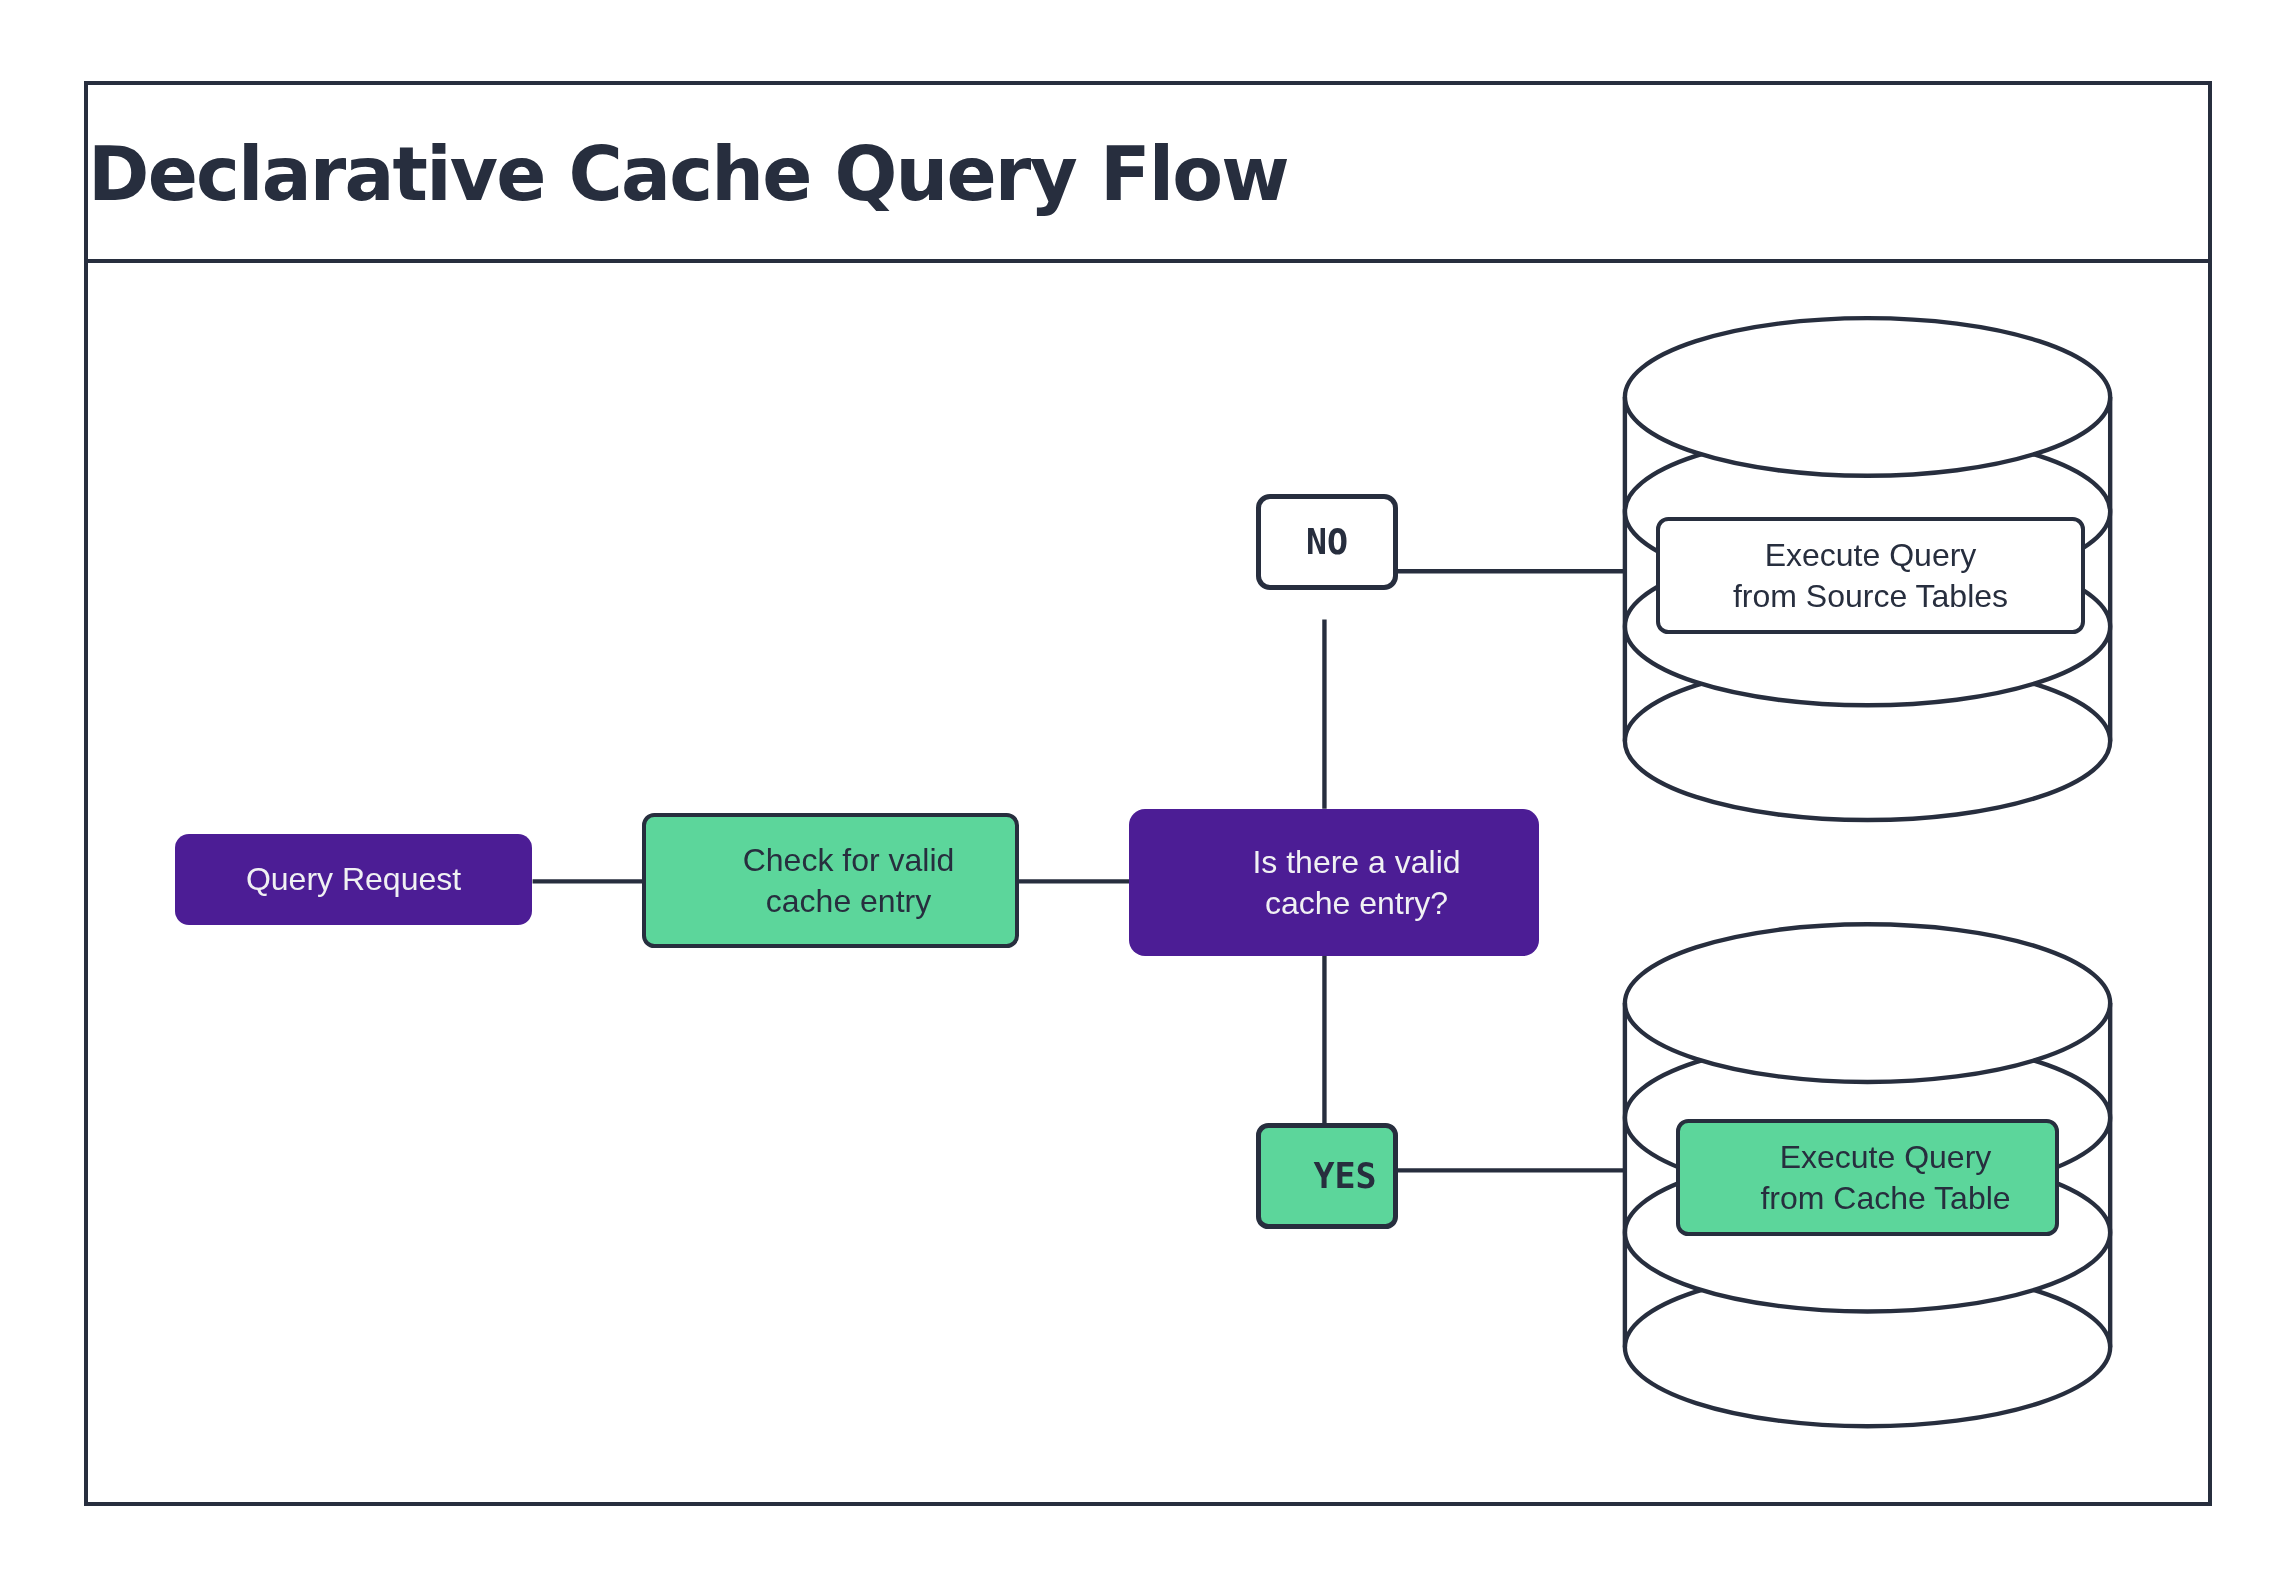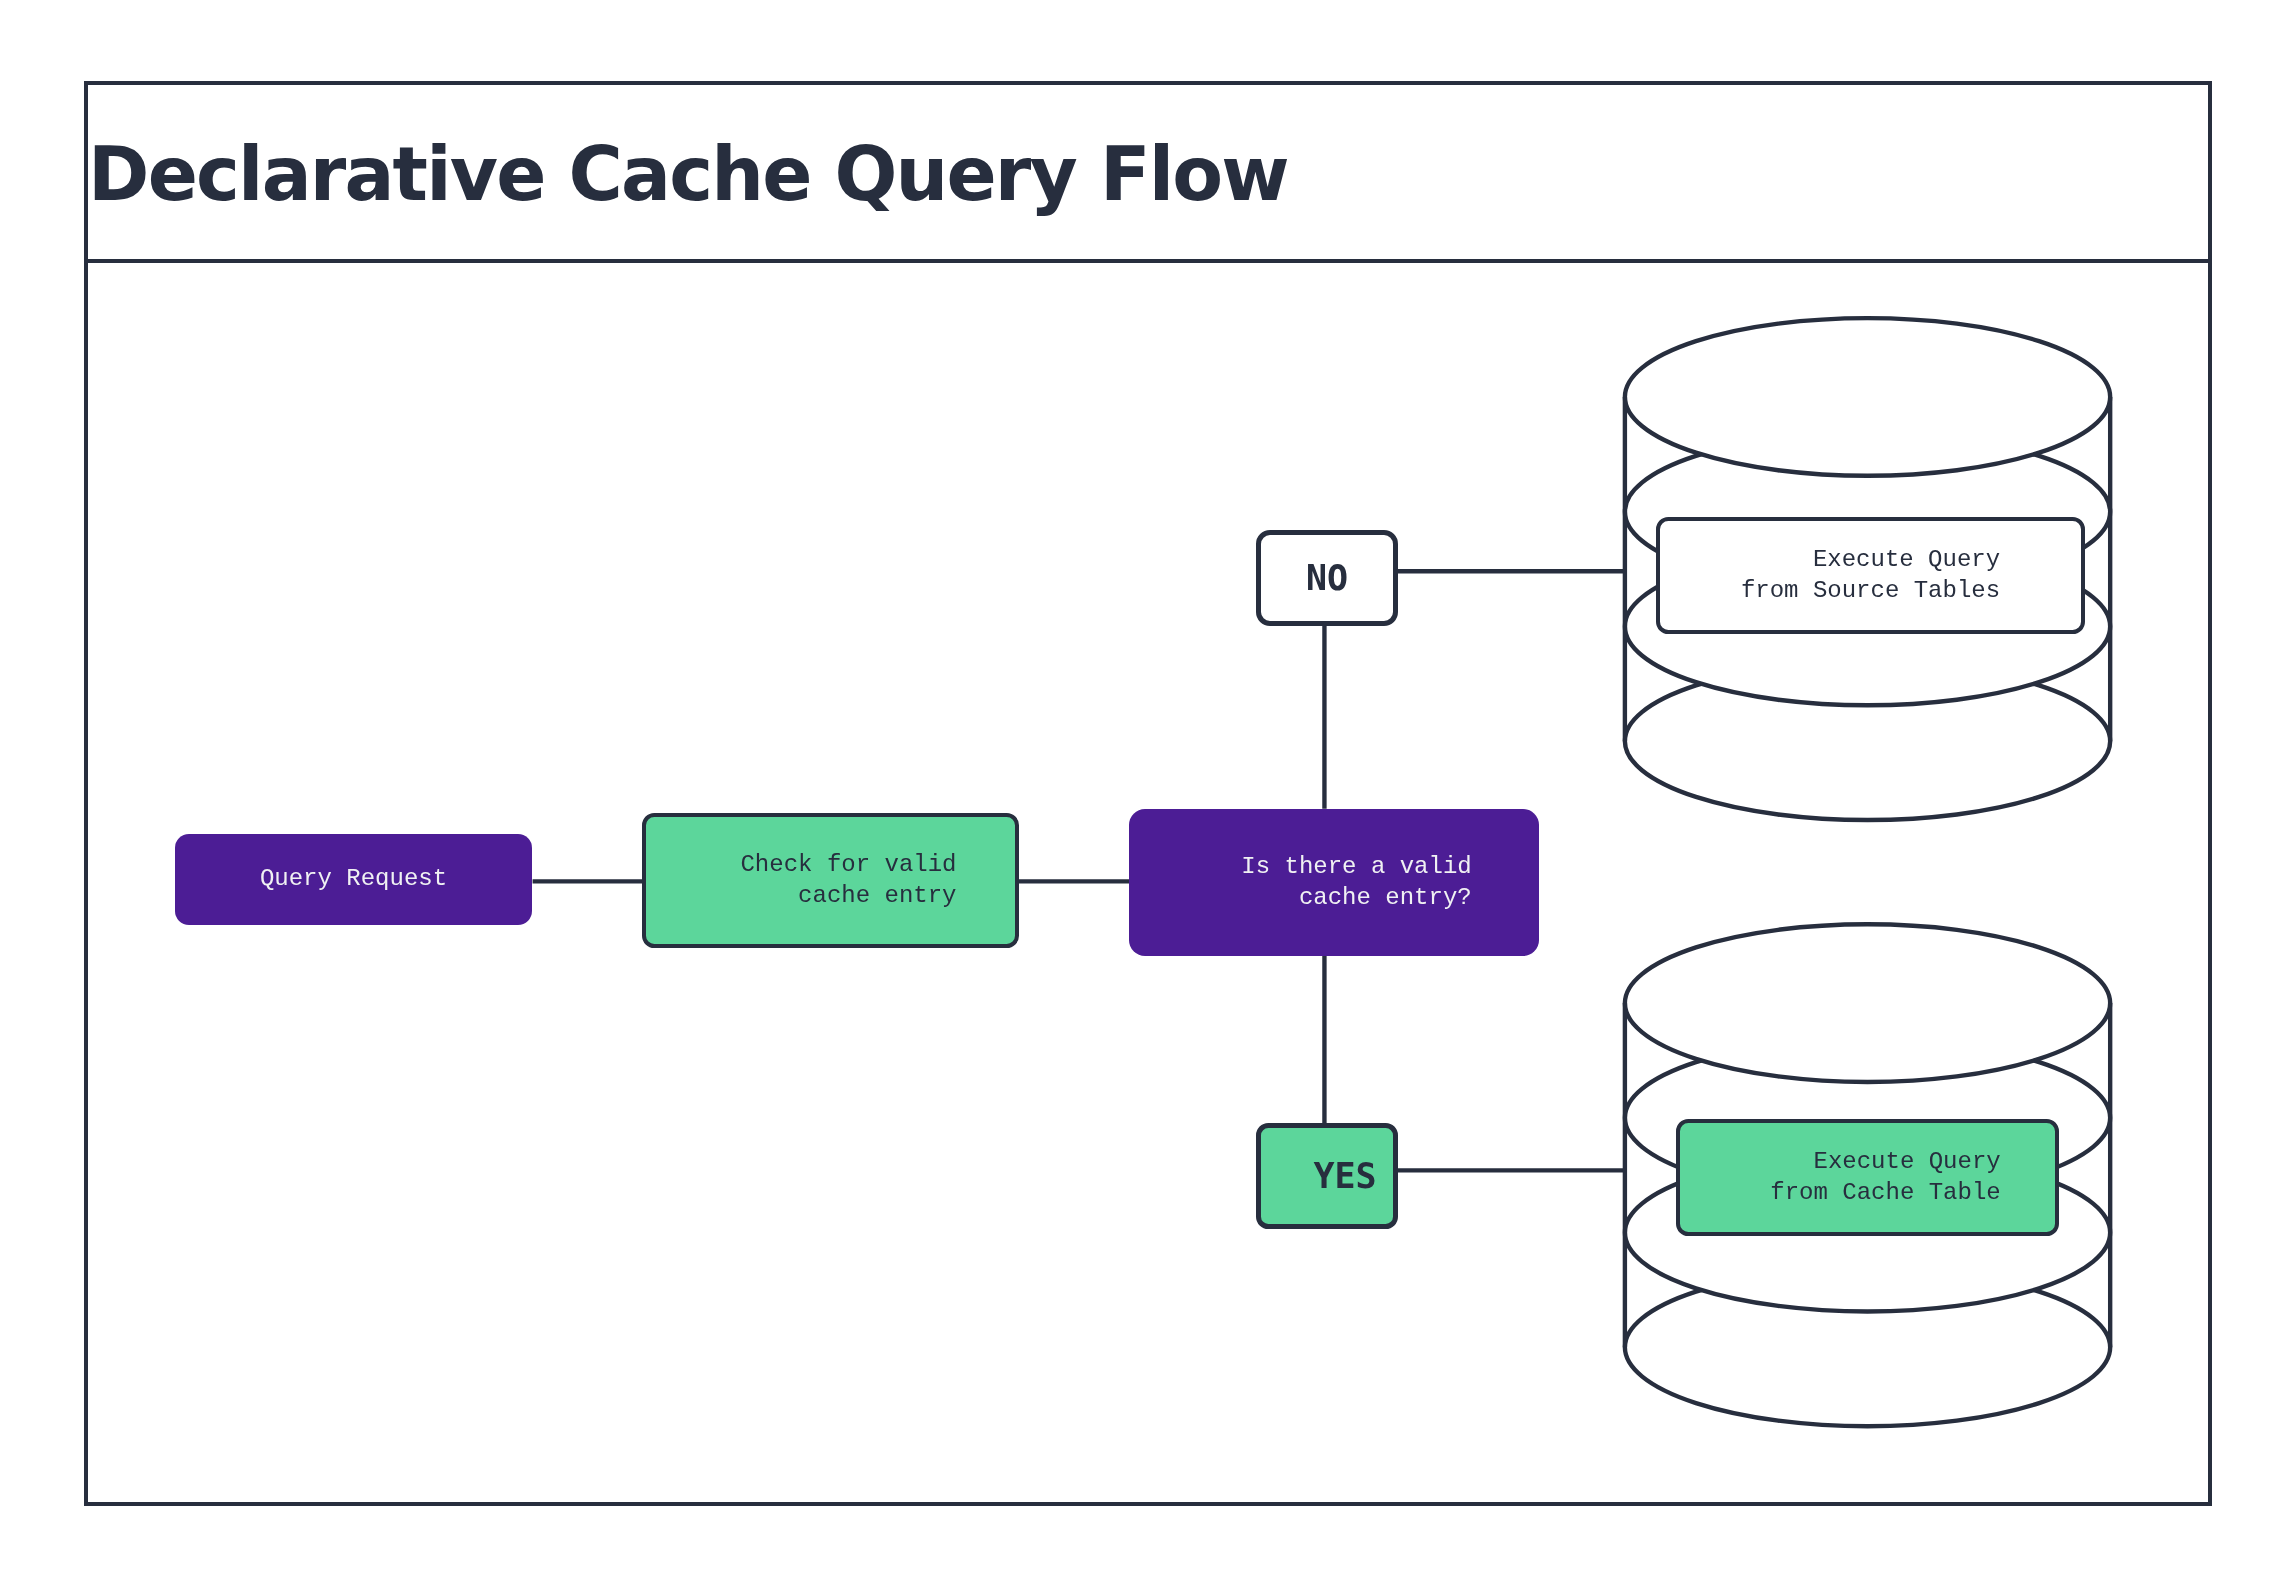--- a/index.html
+++ b/index.html
@@ -55,25 +55,24 @@
   
   .node {
     position: absolute;
     box-sizing: border-box;
     display: flex;
     align-items: center;
     justify-content: center;
     text-align: center;
   }
   .mono {
-    font-family: Liberation Mono, monospace;
-    font-size: 24px;
+    font-family: Liberation Sans, sans-serif;
+    font-size: 32px;
     line-height: 1.26;
     white-space: pre-line;
-    text-align: right;
   }
   .mono-bold {
     font-family: "DejaVu Sans Mono", monospace;
     font-weight: 700;
     font-size: 35px;
     line-height: 1;
   }
 
   .node-dark {
     background: #4c1d95;
@@ -90,21 +89,21 @@
   .node-white {
     background: #ffffff;
     color: #272E3E;
     border: 4.4px solid #272E3E;
     border-radius: 12.3px;
   }
 
   .qr-box       { left: 175px;  top: 834px;  width: 357px; height: 91px; }
   .check-box    { left: 642px;  top: 813px;  width: 377px; height: 135px; }
   .decision-box { left: 1129px; top: 809px;  width: 410px; height: 147px; border-radius: 16px; padding-left: 45px; }
-  .no-box       { left: 1256px; top: 530px;  width: 142px; height: 96px; border-width: 5.3px; border-radius: 14px; }
+  .no-box       { left: 1256px; top: 494px;  width: 142px; height: 96px; border-width: 5.3px; border-radius: 14px; }
   .yes-box      { left: 1256px; top: 1123px; width: 142px; height: 106px; border-width: 5.3px; }
   .src-label    { left: 1656px; top: 517px;  width: 429px; height: 117px; }
   .cache-label  { left: 1676px; top: 1119px; width: 383px; height: 117px; }
 </style>
 </head>
 <body>
 
 <svg class="diagram-svg" viewBox="0 0 2620 1816" xmlns="http://www.w3.org/2000/svg">
   <g stroke="#272E3E" stroke-width="5" fill="none">
 

